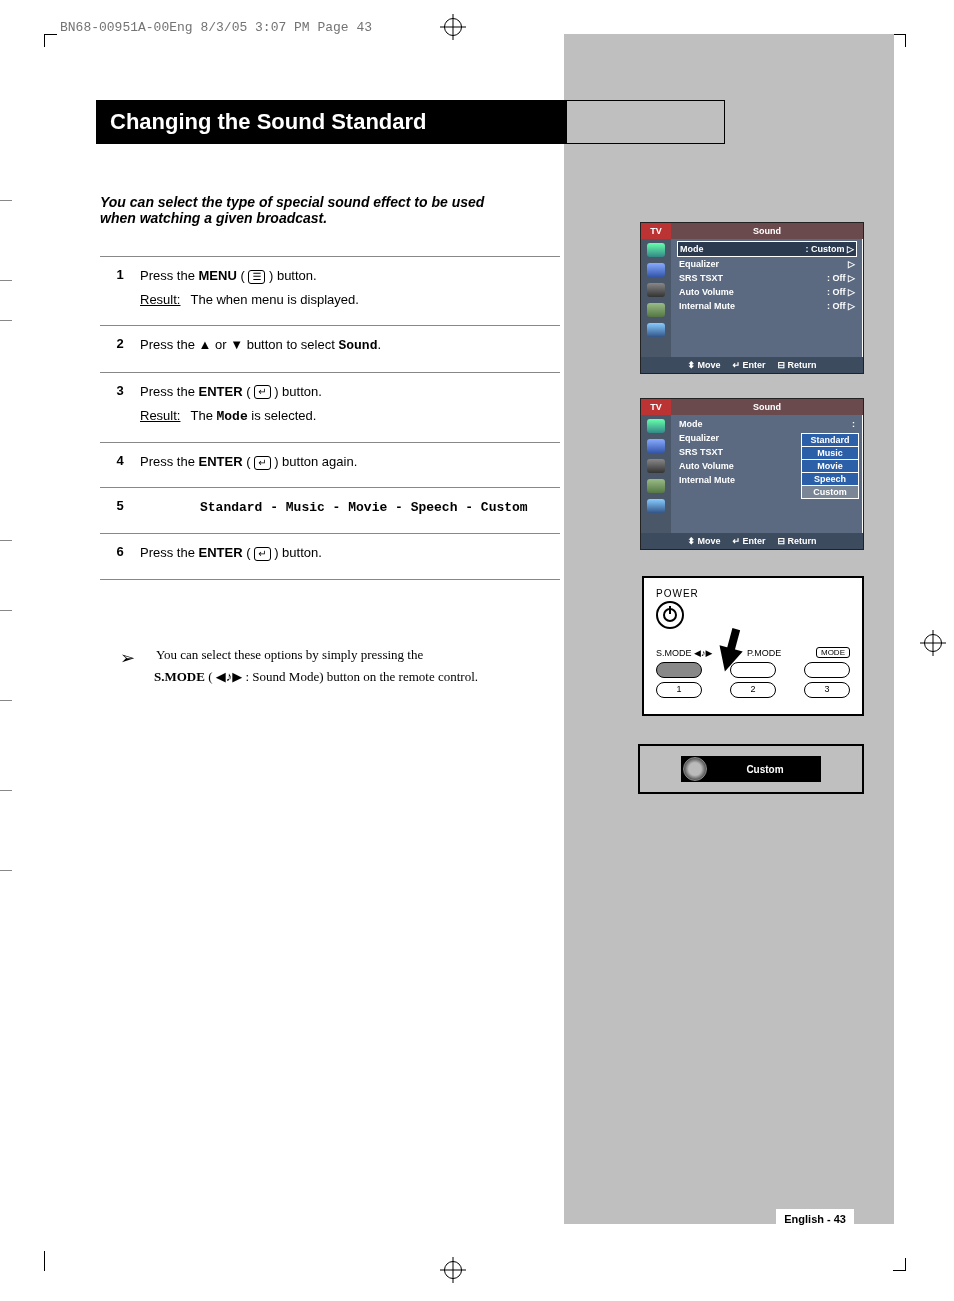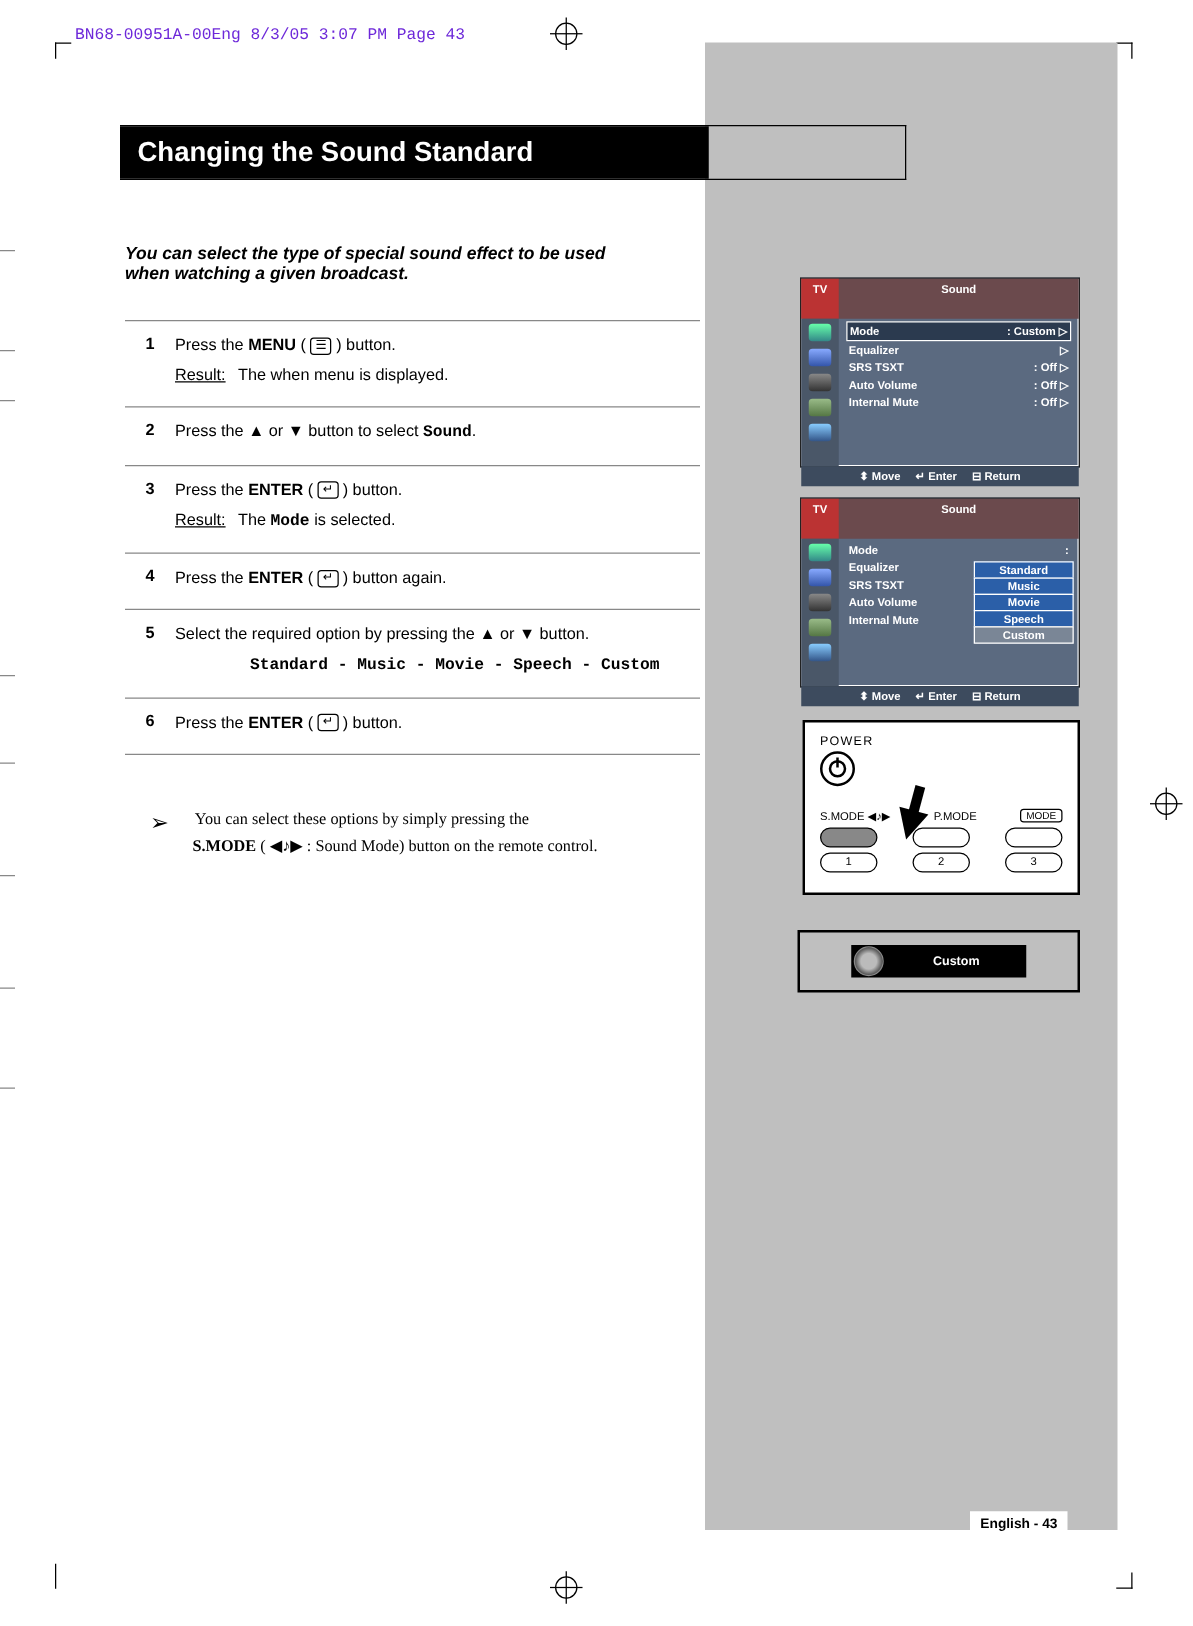--- a/index.html
+++ b/index.html
@@ -11,21 +11,21 @@
     height: 1301px;
     position: relative;
     color: #000;
   }
   .header-line {
     position: absolute;
     top: 20px;
     left: 60px;
     font-family: "Courier New", monospace;
     font-size: 13px;
-    color: #6d28d9;
+    color: #737373;
   }
   .reg-cross {
     position: absolute;
     width: 26px;
     height: 26px;
   }
   .reg-cross::before,
   .reg-cross::after {
     content: "";
     position: absolute;
@@ -123,21 +123,21 @@
     right:90px;
     width:222px;
     background:#5b6a80;
     border:1px solid #222;
     box-shadow:0 0 0 1px #fff inset;
     font-size:9px;
     color:#fff;
   }
   .osd1 { top:222px; height:150px;}
   .osd2 { top:398px; height:150px;}
-  .osd-header { background:#6b4a4d; height:32px; display:flex;}
+  .osd-header { background:#6b4a4d; height:16px; display:flex;}
   .osd-header .tv-tab {
     background:#b33;
     color:#fff;
     font-weight:bold;
     width:30px;
     text-align:center;
     line-height:16px;
   }
   .osd-header .title {
     flex:1;
@@ -175,21 +175,21 @@
   .osd-row .arrow {font-size:9px;}
   .osd-footer {
     height:16px;
     display:flex; justify-content:center; gap:12px;
     align-items:center; font-weight:bold;
     background:#3d4b5e;
   }
   .opt-box {
     position:absolute;
     right:4px; top:18px;
-    width:80px;
+    width:58px;
     font-size:9px;
   }
   .opt-item {
     text-align:center;
     color:#fff;
     font-weight:bold;
     padding:1px 0;
     background:#2b5fa8;
     border:1px solid #fff;
     margin-bottom:-1px;
@@ -330,21 +330,20 @@
   <div class="step">
     <div class="num">4</div>
     <div class="body">
       <p><span>Press the </span><b>ENTER</b><span> ( </span><span class="enter-icon">↵</span><span> ) button again.</span></p>
     </div>
   </div>
 
   <div class="step">
     <div class="num">5</div>
     <div class="body">
-      <p>Select the required option by pressing the ▲ or ▼ button.</p>
       <p style="padding-left:60px"><span class="mono">Standard - Music - Movie - Speech - Custom</span></p>
     </div>
   </div>
 
   <div class="step">
     <div class="num">6</div>
     <div class="body">
       <p><span>Press the </span><b>ENTER</b><span> ( </span><span class="enter-icon">↵</span><span> ) button.</span></p>
     </div>
   </div>

